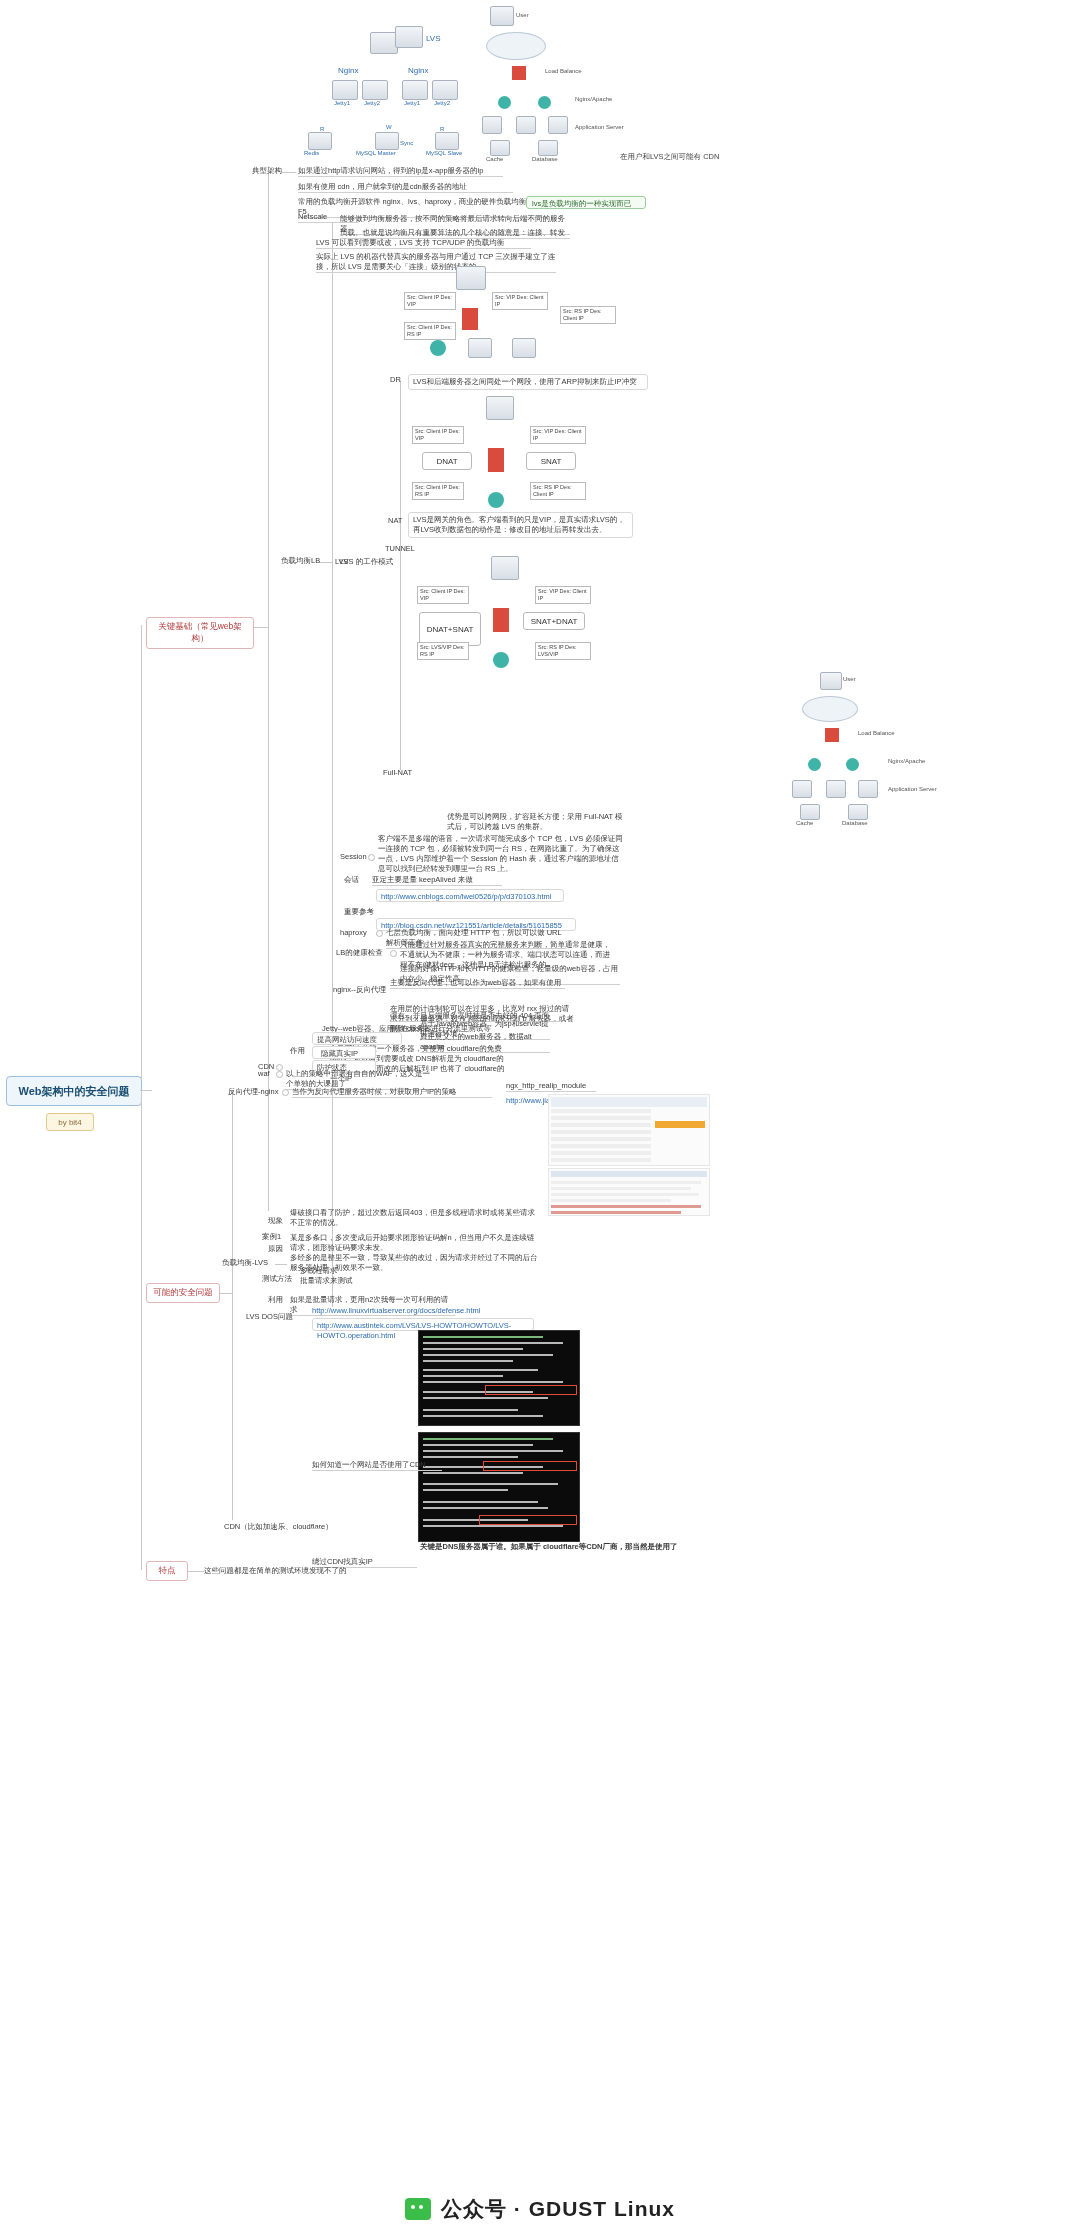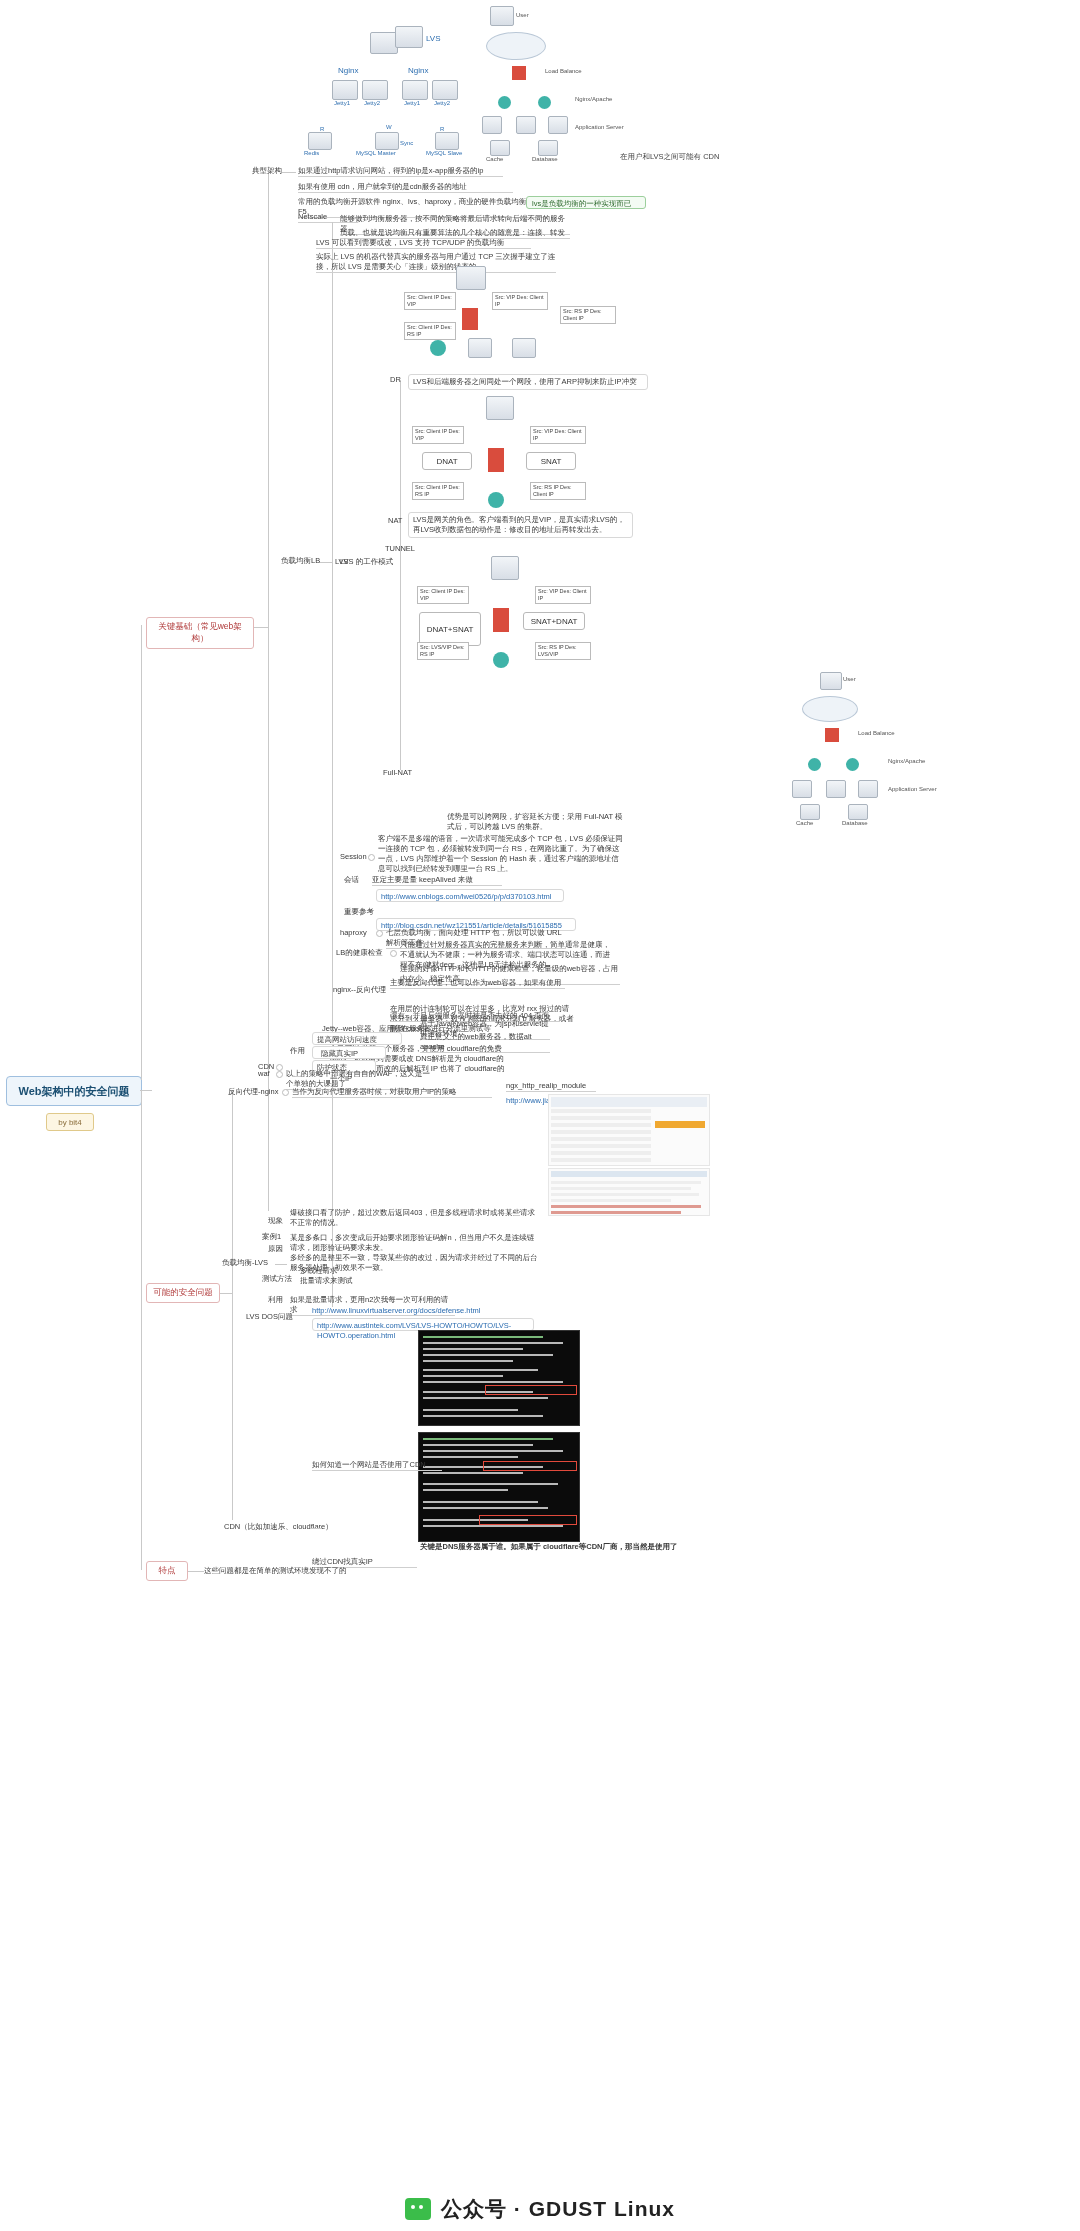--- a/index.html
+++ b/index.html
@@ -231,21 +231,21 @@
 <div class="node uline" style="left:420px;top:1019px;width:130px;">基于Java的web容器，为jsp和servlet提供运行环境</div>
 <div class="node uline" style="left:420px;top:1032px;width:130px;">真正意义上的web服务器，数据alt apache</div>
 
 <div class="node" style="left:338px;top:1036px;width:1px;"></div>
 <div class="node" style="left:258px;top:1036px;width:1px;"></div>
 <div class="node" style="left:330px;top:1044px;width:175px;">自己可以I监建一个服务器，并使用 cloudflare的免费 https，可以看到需要或改 DNS解析是为 cloudflare的CDN服务器，而改的后解析到 IP 也将了 cloudflare的一个IP</div>
 <div class="node" style="left:258px;top:1062px;">CDN</div>
 <div class="dot" style="left:276px;top:1064px;"></div>
 <div class="node" style="left:290px;top:1046px;">作用</div>
 <div class="box" style="left:312px;top:1032px;width:90px;height:13px;">提高网站访问速度</div>
-<div class="box" style="left:312px;top:1046px;width:74px;height:13px;padding-left:8px;">隐藏真实IP</div>
+<div class="box" style="left:312px;top:1046px;width:64px;height:13px;padding-left:8px;">隐藏真实IP</div>
 <div class="box" style="left:312px;top:1060px;width:64px;height:13px;">防护状态</div>
 
 <div class="node" style="left:258px;top:1069px;">waf</div>
 <div class="dot" style="left:276px;top:1071px;"></div>
 <div class="node uline" style="left:286px;top:1069px;width:150px;">以上的策略中部署有自自的WAF，这又是一个单独的大课题了</div>
 
 <div class="node" style="left:228px;top:1087px;">反向代理-nginx</div>
 <div class="dot" style="left:282px;top:1089px;"></div>
 <div class="node uline" style="left:292px;top:1087px;width:200px;">当作为反向代理服务器时候，对获取用户IP的策略</div>
 <div class="node uline" style="left:506px;top:1081px;width:90px;">ngx_http_realip_module</div>

